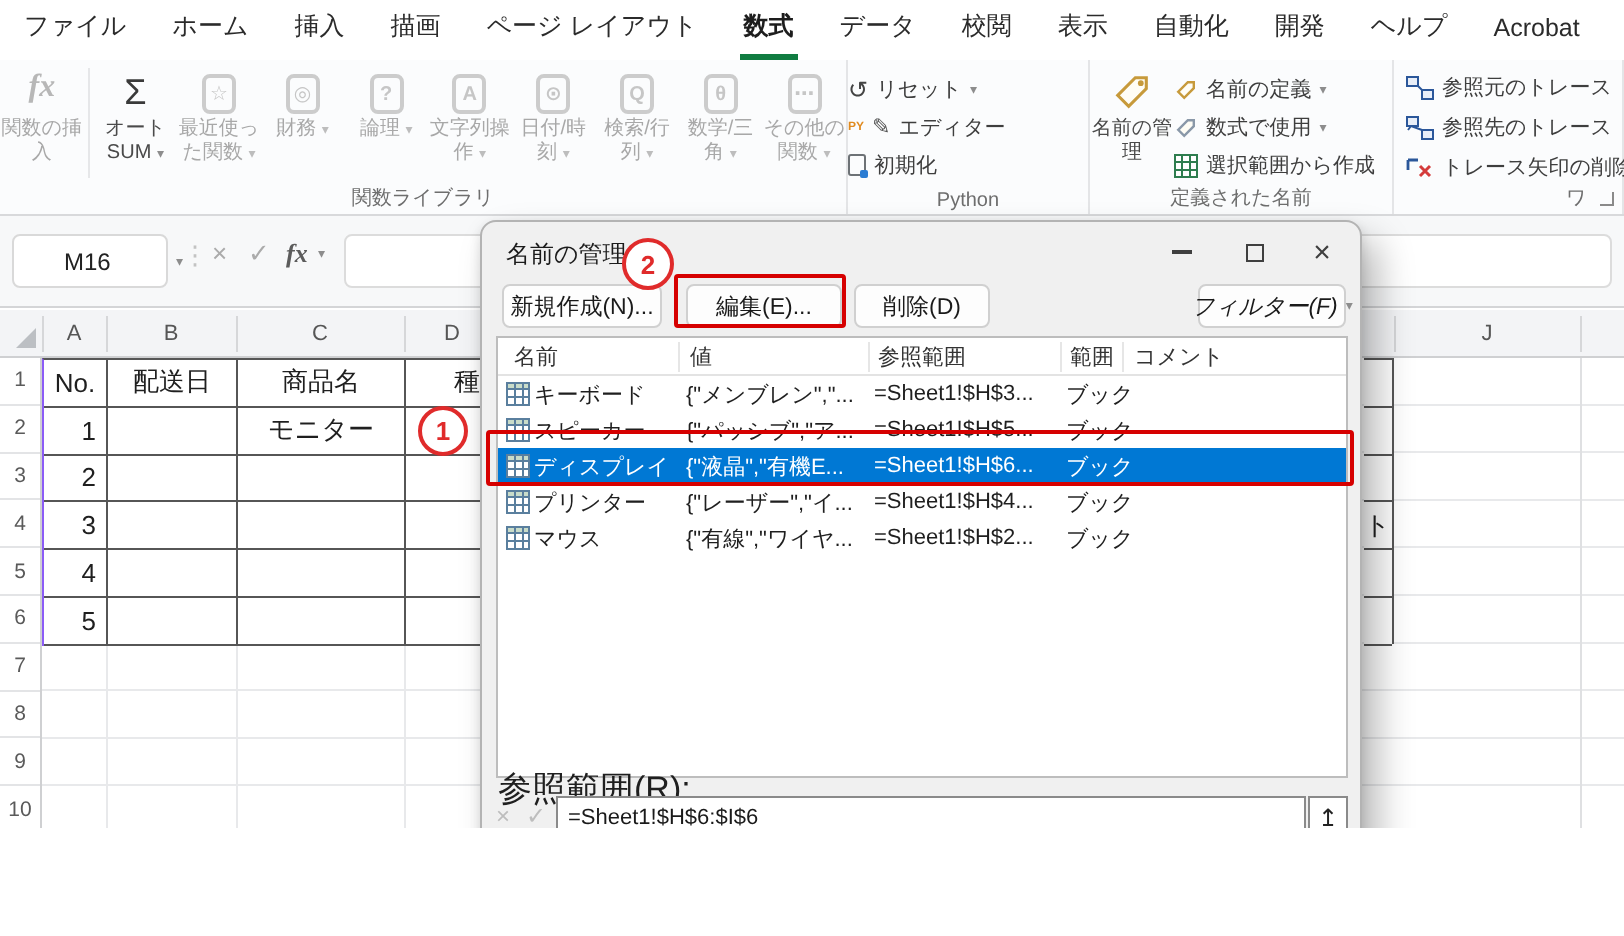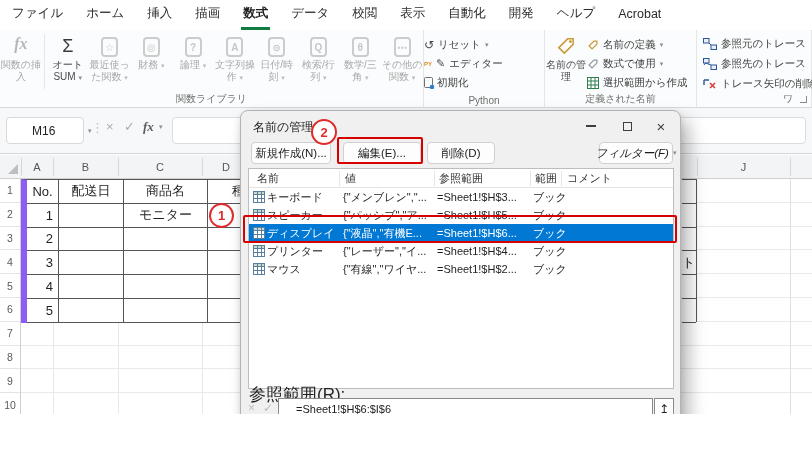--- a/index.html
+++ b/index.html
@@ -78,21 +78,21 @@
   .colhdr .hsep { position:absolute; top:3px; width:1px; height:18px; background:#d6d7d9; }
   .gutter { position:absolute; left:0; top:24px; width:21px; height:289px;
     border-right:1px solid #cfd0d2; display:flex; flex-direction:column; }
   .gutter .rn { height:23.8px; display:flex; align-items:center; justify-content:center;
     font-size:10.5px; color:#5a5a5a; border-bottom:1px solid #e3e4e6; }
   .gridlines { position:absolute; left:21px; top:24px; width:791px; height:289px;
     background:repeating-linear-gradient(to bottom, transparent 0 22.8px, #e8e9eb 22.8px 23.8px); }
   .vline { position:absolute; top:24px; height:289px; width:1px; background:#e8e9eb; }
   .tablegrid { position:absolute; left:21px; top:24px; width:219px;
     display:grid; grid-template-columns:32px 65px 84px 38px; grid-auto-rows:23.8px;
-    border-top:1px solid #565656; border-left:6px solid #8b5cf6; background:#fff; z-index:2; }
+    border-top:1px solid #565656; border-left:1px solid #8b5cf6; background:#fff; z-index:2; }
   .tablegrid .cell { border-right:1px solid #565656; border-bottom:1px solid #565656;
     font-size:13px; color:#1f1f1f; display:flex; align-items:center; justify-content:center;
     overflow:hidden; white-space:nowrap; background:#fff; }
   .tablegrid .cell.num { justify-content:flex-end; padding-right:5px; }
   .tablegrid .cell.clip { justify-content:flex-start; padding-left:24px; }
   .isliver { position:absolute; left:682px; top:24px; width:15px; height:142.8px;
     border-top:1px solid #565656; border-right:1px solid #565656; background:#fff; z-index:3; }
   .isliver .irow { height:23.8px; border-bottom:1px solid #565656; font-size:13px;
     color:#1f1f1f; display:flex; align-items:center; overflow:visible; }
   .jline { position:absolute; left:790px; top:24px; width:1px; height:289px; background:#dfe0e2; }
@@ -127,21 +127,21 @@
   .nmrow .nm { width:76px; overflow:hidden; white-space:nowrap; }
   .nmrow .vl { width:94px; overflow:hidden; white-space:nowrap; }
   .nmrow .rf { width:96px; overflow:hidden; white-space:nowrap; }
   .nmrow .sc { width:60px; overflow:hidden; white-space:nowrap; }
   .nmrow.selected { background:#0078D4; color:#fff; }
   .refers-label { position:absolute; left:8px; top:272px; font-size:17px; color:#1f1f1f; }
   .re-x { position:absolute; left:7px; top:290px; font-size:12px; color:#bdbdbd; }
   .re-ck { position:absolute; left:22px; top:290px; font-size:12px; color:#bdbdbd; }
   .refers-input { position:absolute; left:37px; top:287px; width:375px; height:21px;
     border:1px solid #8a8a8a; background:#fff; font-size:11px; font-family:inherit;
-    padding-left:17px; color:#1a1a1a; outline:0; }
+    padding-left:5px; color:#1a1a1a; outline:0; }
   .range-btn { position:absolute; left:413px; top:287px; width:20px; height:21px;
     border:1px solid #8a8a8a; background:#fff; display:flex; align-items:center;
     justify-content:center; font-size:12px; color:#222; cursor:default; }
   .dlg-sep { position:absolute; left:0; top:314px; width:439px; height:1px; background:#dcdcdc; }
   .btn-close { left:367px; top:320px; width:66px; border:1px solid #77a7d6; }
   
   .ann { position:absolute; border:2.5px solid #E02B2B; border-radius:50%; background:#fff;
     color:#E02B2B; font-weight:bold; font-size:13px; display:flex; align-items:center;
     justify-content:center; z-index:30; }
   .ann1 { left:209px; top:203px; width:25px; height:25px; }
@@ -153,20 +153,21 @@
 </head>
 <body>
 
 <div class="screen">
 
   <div class="tabbar">
     <div class="tab">ファイル</div>
     <div class="tab">ホーム</div>
     <div class="tab">挿入</div>
     <div class="tab">描画</div>
+    <div class="tab">ページ レイアウト</div>
     <div class="tab active">数式</div>
     <div class="tab">データ</div>
     <div class="tab">校閲</div>
     <div class="tab">表示</div>
     <div class="tab">自動化</div>
     <div class="tab">開発</div>
     <div class="tab">ヘルプ</div>
     <div class="tab">Acrobat</div>
   </div>
 

